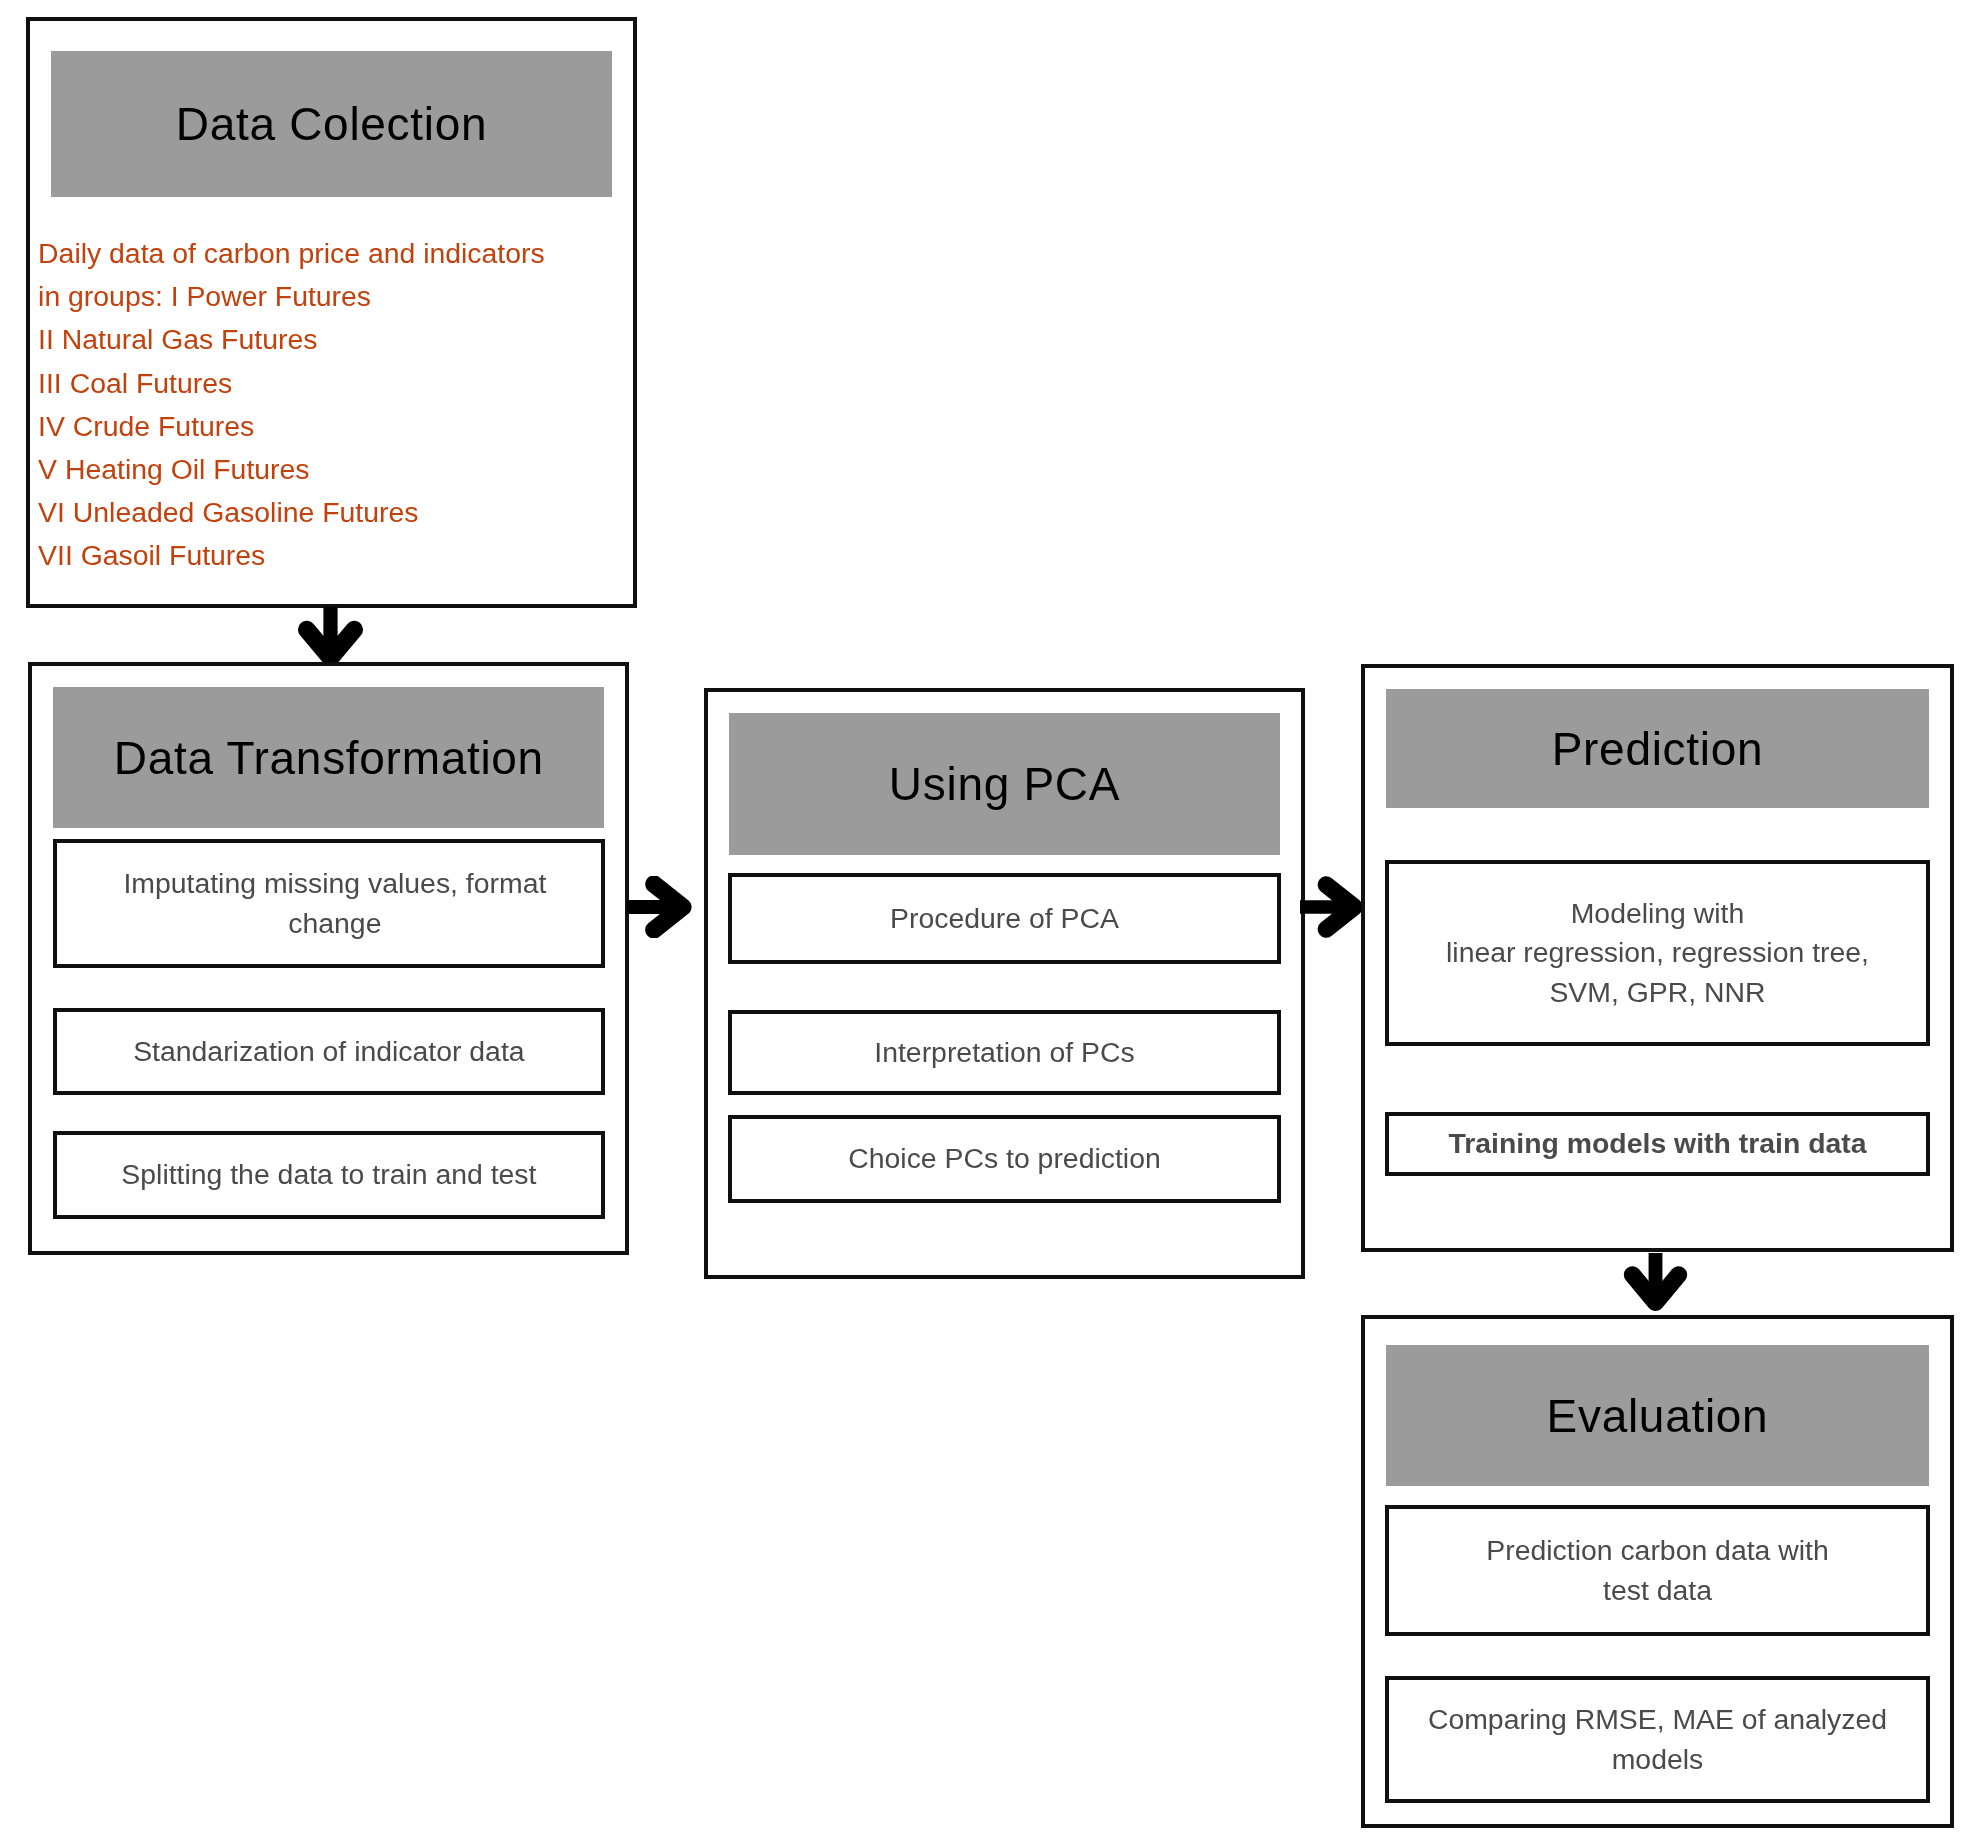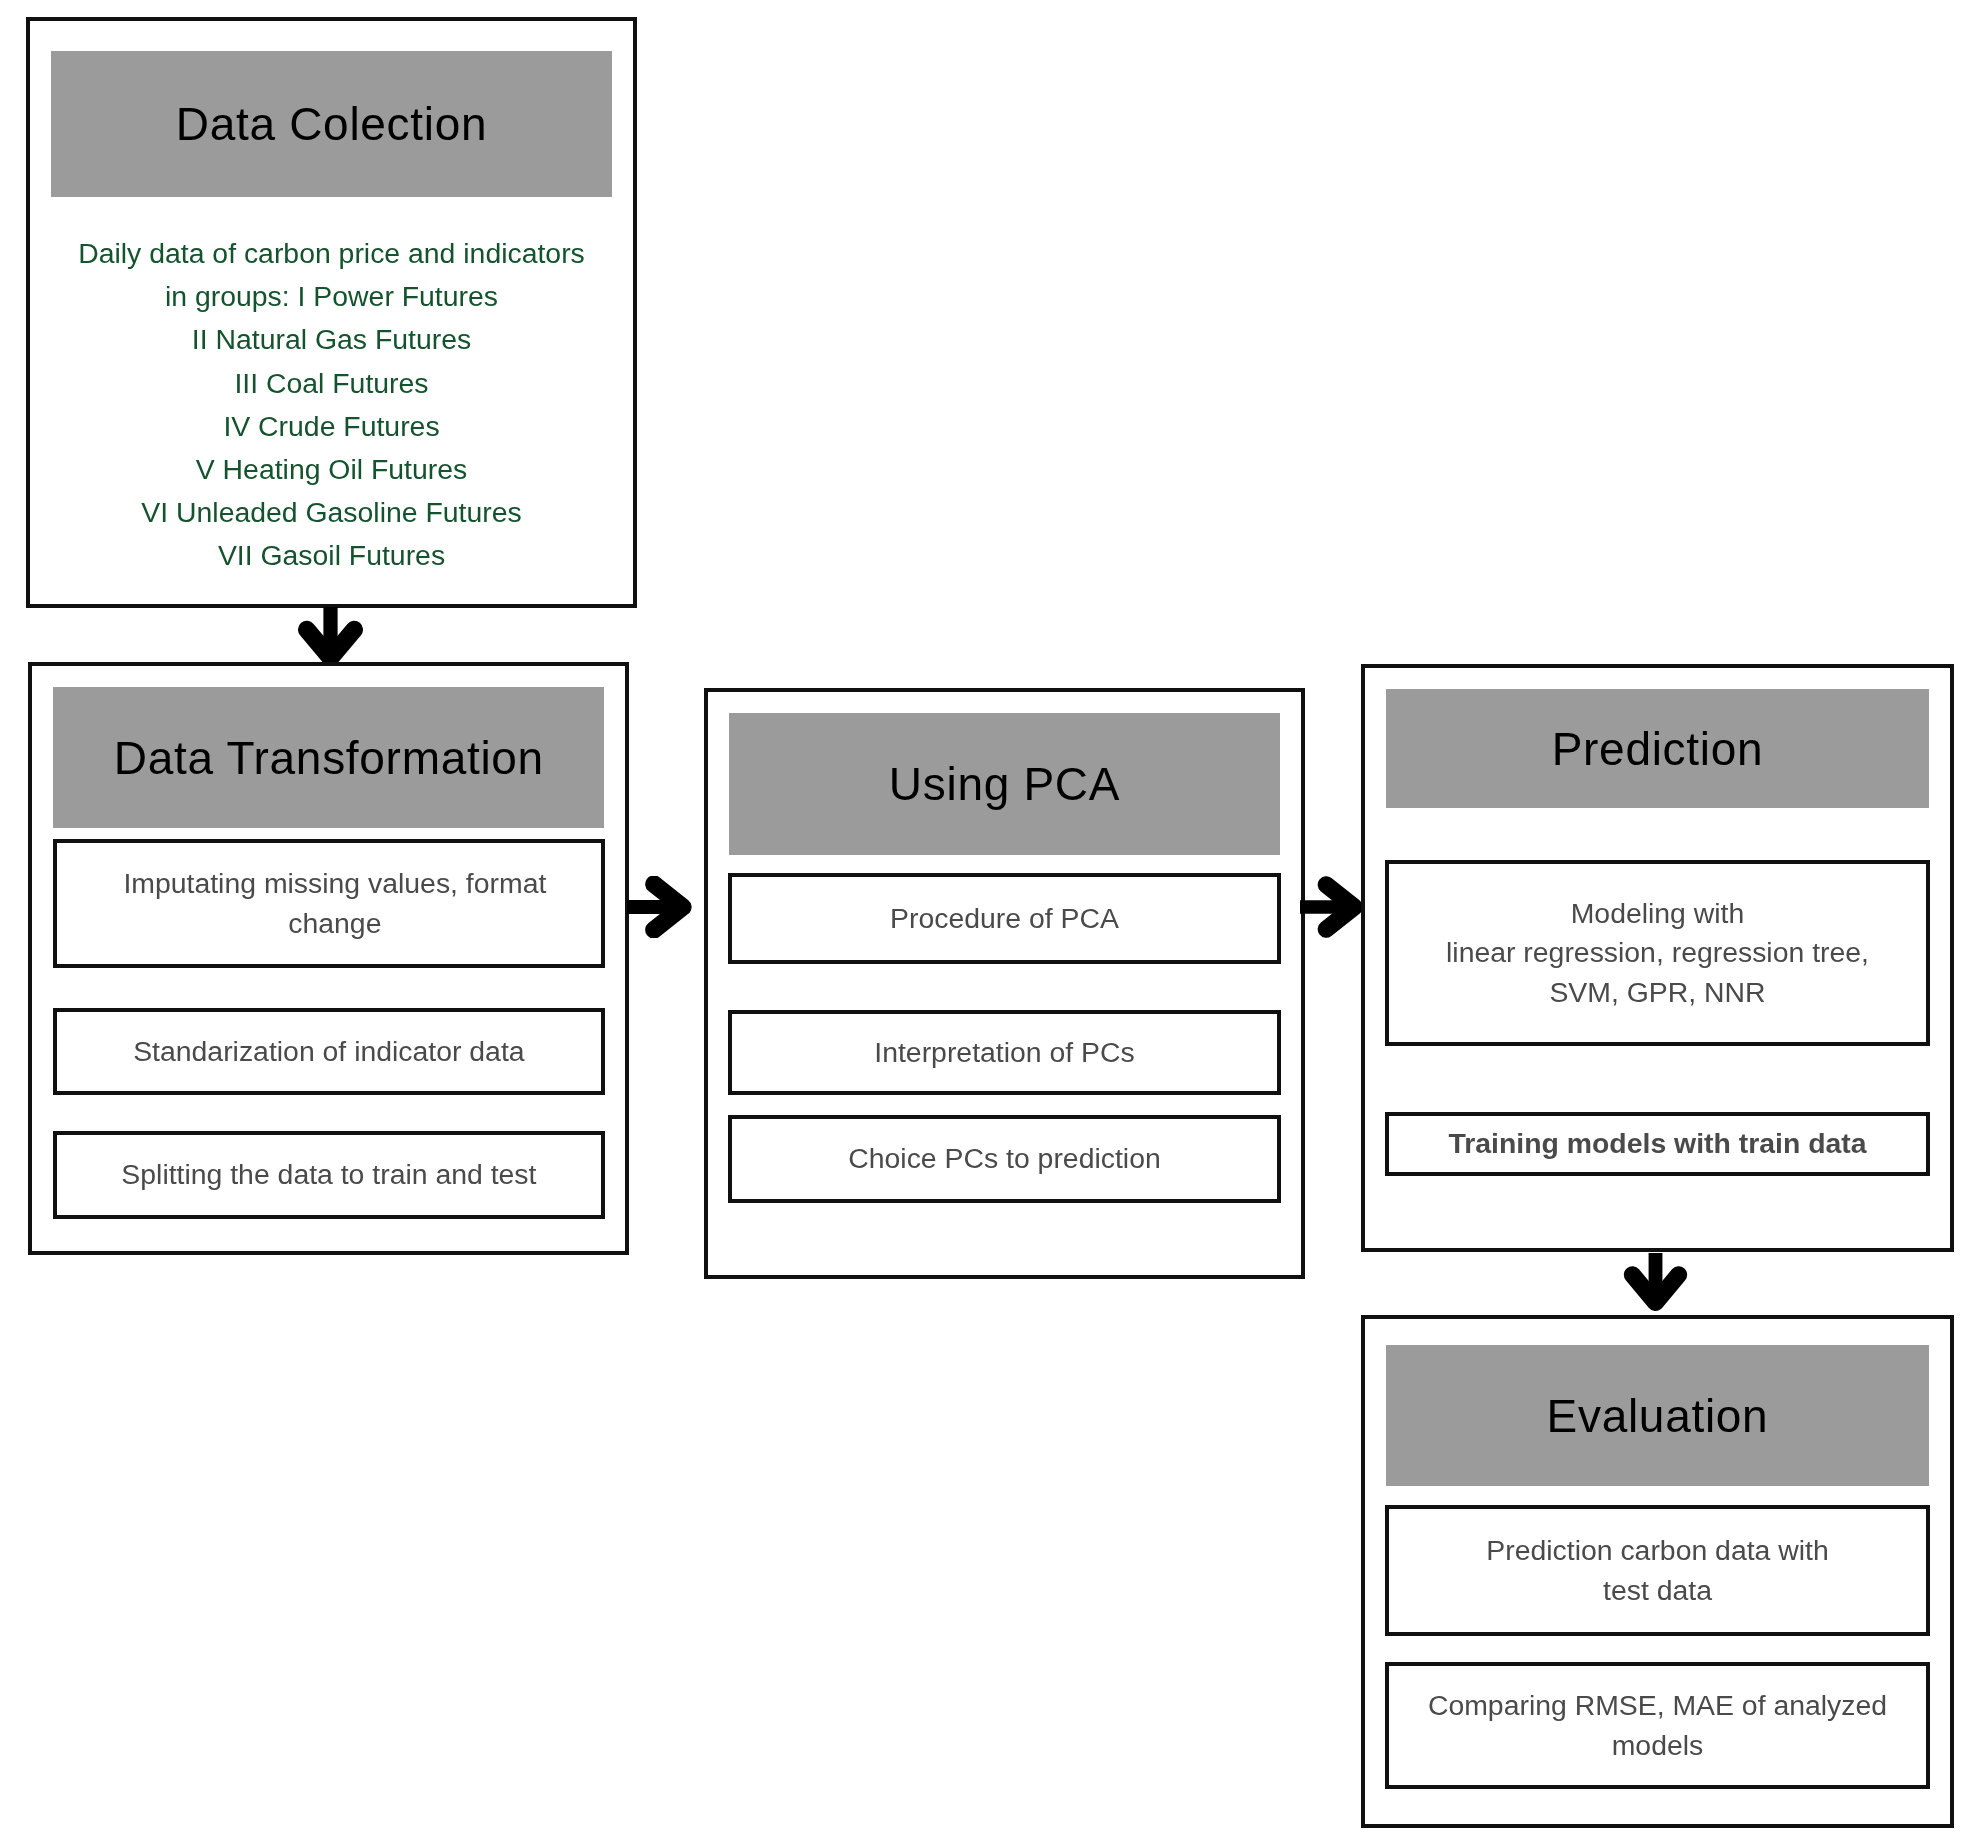--- a/index.html
+++ b/index.html
@@ -48,24 +48,23 @@
     font-size: 28.4px;
     font-weight: 300;
     color: #4a4a4a;
     line-height: 1.38;
     white-space: pre-line;
   }
   .body-text {
     position: absolute;
     left: 8.1px;
     right: 8.1px;
-    text-align: center;
     font-size: 28.4px;
     font-weight: 300;
-    color: #14532d;
+    color: #c2410c;
     line-height: 1.52;
     white-space: pre-line;
   }
   .arrow {
     position: absolute;
   }
   .arrow svg {
     display: block;
     width: 100%;
     height: 100%;
@@ -164,20 +163,20 @@
   </div>
 
   <div class="outer-box" style="left:1361px; top:1315px; width:593px; height:513px;">
     <div class="gray-header" style="top:26.4px; height:141px;">
       <span>Evaluation</span>
     </div>
     <div class="sub-box" style="top:186px; height:131px;">
       <span>Prediction carbon data with
 test data</span>
     </div>
-    <div class="sub-box" style="top:343px; height:127px;">
+    <div class="sub-box" style="top:357px; height:127px;">
       <span>Comparing RMSE, MAE of analyzed
 models</span>
     </div>
   </div>
 
 </div>
 
 
 </body></html>

